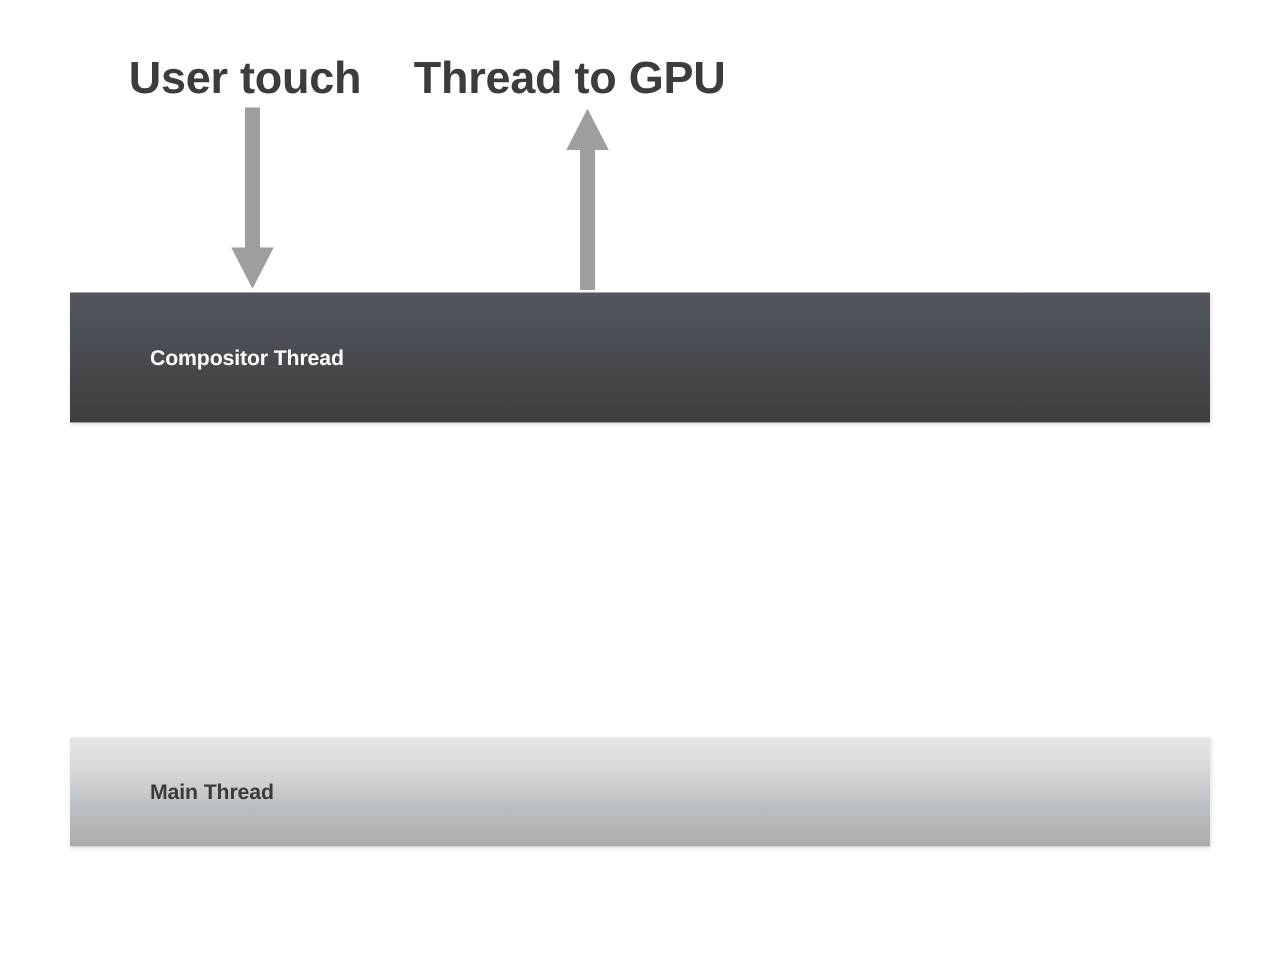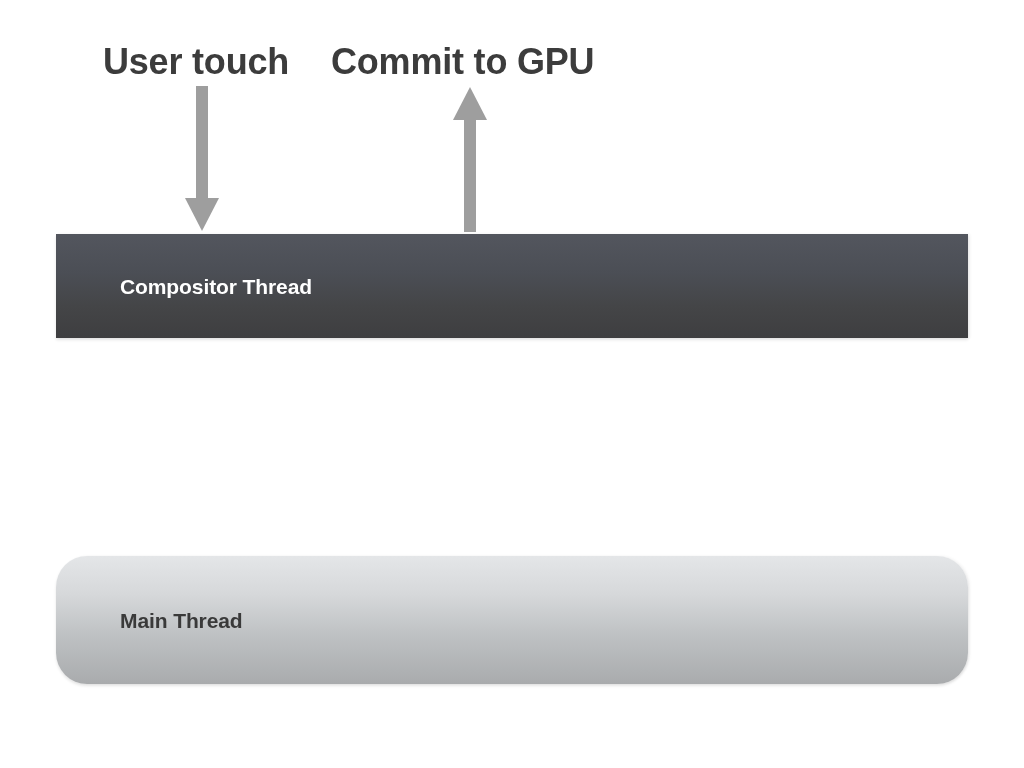--- a/index.html
+++ b/index.html
@@ -63,56 +63,55 @@
   .thread-bar {
     position: absolute;
     left: 56px;
     width: 912px;
     box-sizing: border-box;
     display: flex;
     align-items: center;
   }
   .thread-bar .bar-label {
     font-weight: bold;
-    font-size: 21px;
+    font-size: 17px;
     line-height: 1;
     white-space: nowrap;
     margin-left: 64px;
     letter-spacing: -0.1px;
   }
 
   .bar-compositor {
     top: 234px;
     height: 104px;
     background: linear-gradient(to bottom, #53565e 0%, #4b4e55 38%, #444547 70%, #3e3e40 100%);
     box-shadow: 0 2px 3px rgba(0,0,0,0.10), 2px 0 3px rgba(0,0,0,0.05);
   }
   .bar-compositor .bar-label {
     color: #ffffff;
   }
 
   .bar-main {
-    top: 556px;
-    height: 128px;
+    top: 590px;
+    height: 87px;
     background: linear-gradient(to bottom, #e4e6e8 0%, #d6d8da 30%, #bec1c3 62%, #a9abad 100%);
     box-shadow: 0 2px 3px rgba(0,0,0,0.10), 2px 0 3px rgba(0,0,0,0.05);
-    border-radius: 31px;
   }
   .bar-main .bar-label {
     color: #3a3a3a;
   }
 </style>
 </head>
 <body>
 
 <div class="canvas">
 
   <div class="annotation-label label-user-touch">User touch</div>
 
-  <div class="annotation-label label-commit-gpu">Commit to GPU</div>
+  <div class="annotation-label label-commit-gpu">Thread to GPU</div>
 
   <svg class="arrow-svg arrow-down-wrap" viewBox="0 0 44 148">
     <rect x="16" y="0" width="12" height="117" fill="#9e9e9e"></rect>
     <polygon points="5,112 39,112 22,145" fill="#9e9e9e"></polygon>
   </svg>
 
   <svg class="arrow-svg arrow-up-wrap" viewBox="0 0 44 148">
     <rect x="16" y="31" width="12" height="117" fill="#9e9e9e"></rect>
     <polygon points="5,36 39,36 22,3" fill="#9e9e9e"></polygon>
   </svg>

